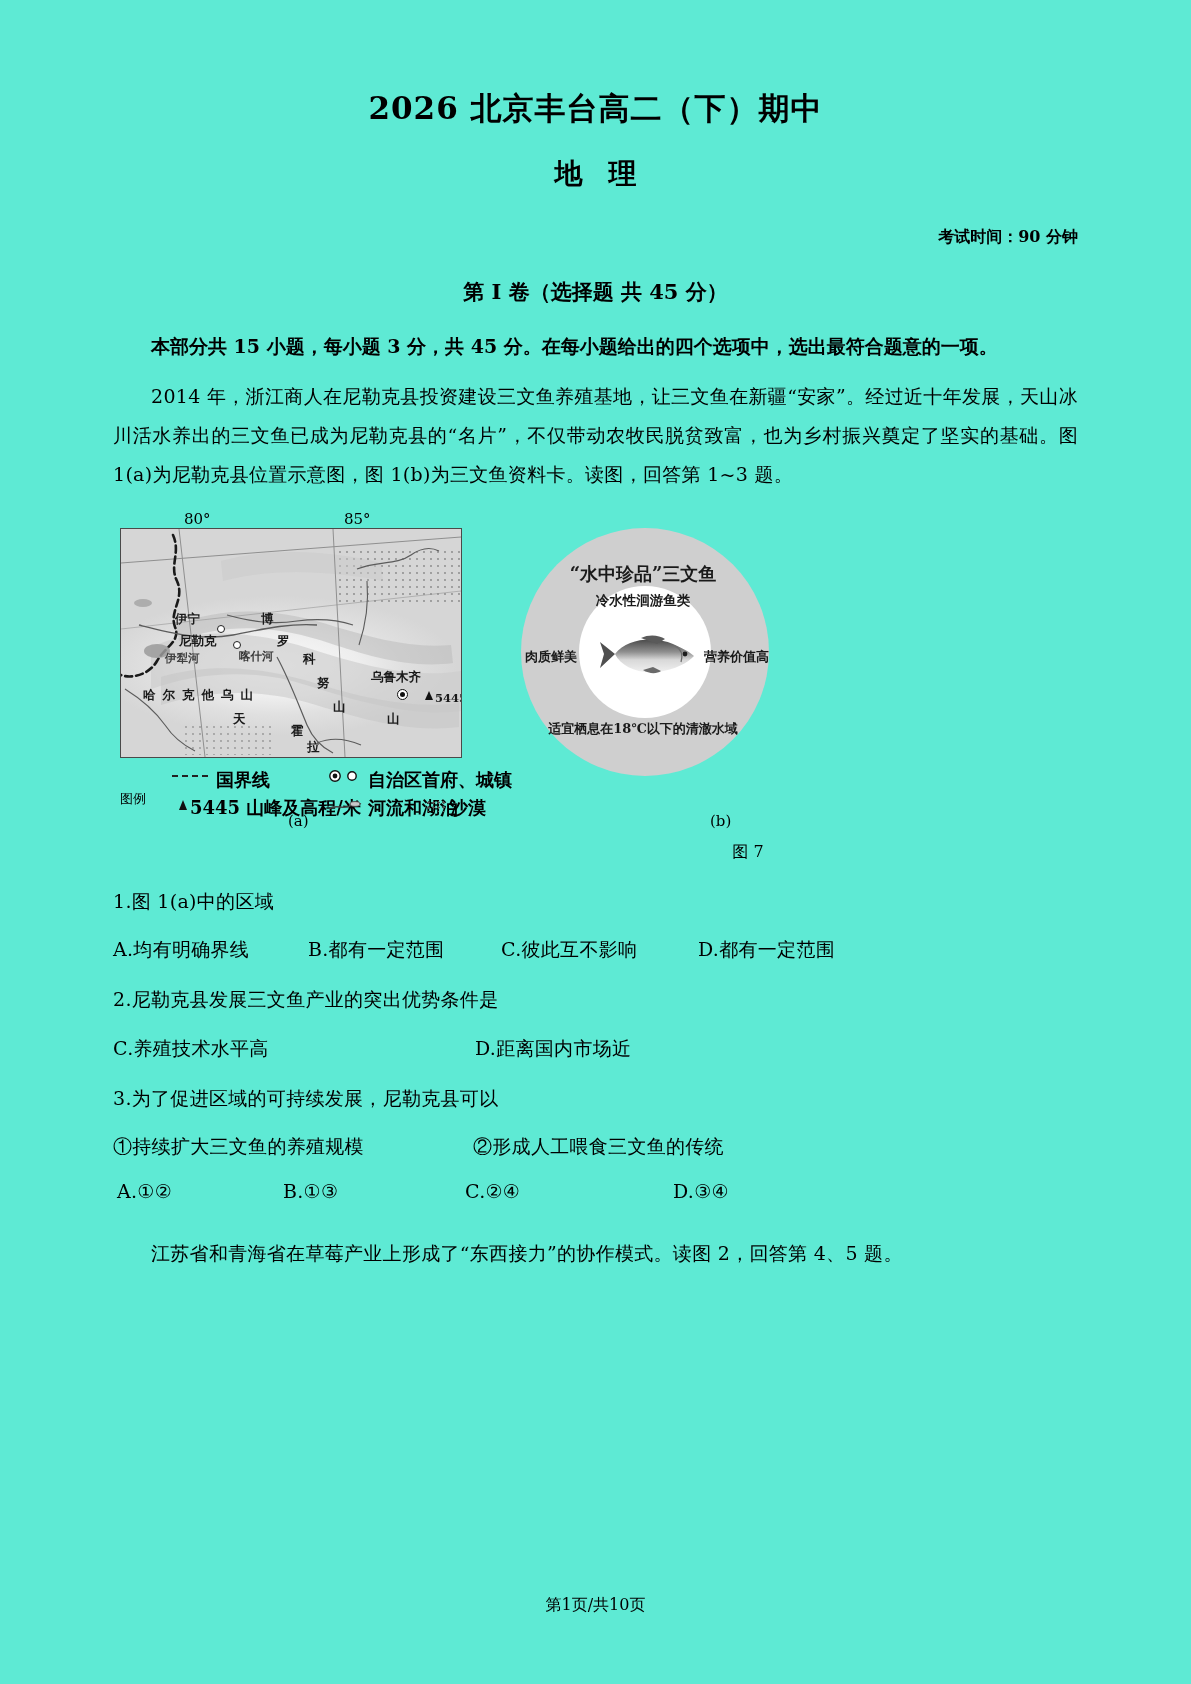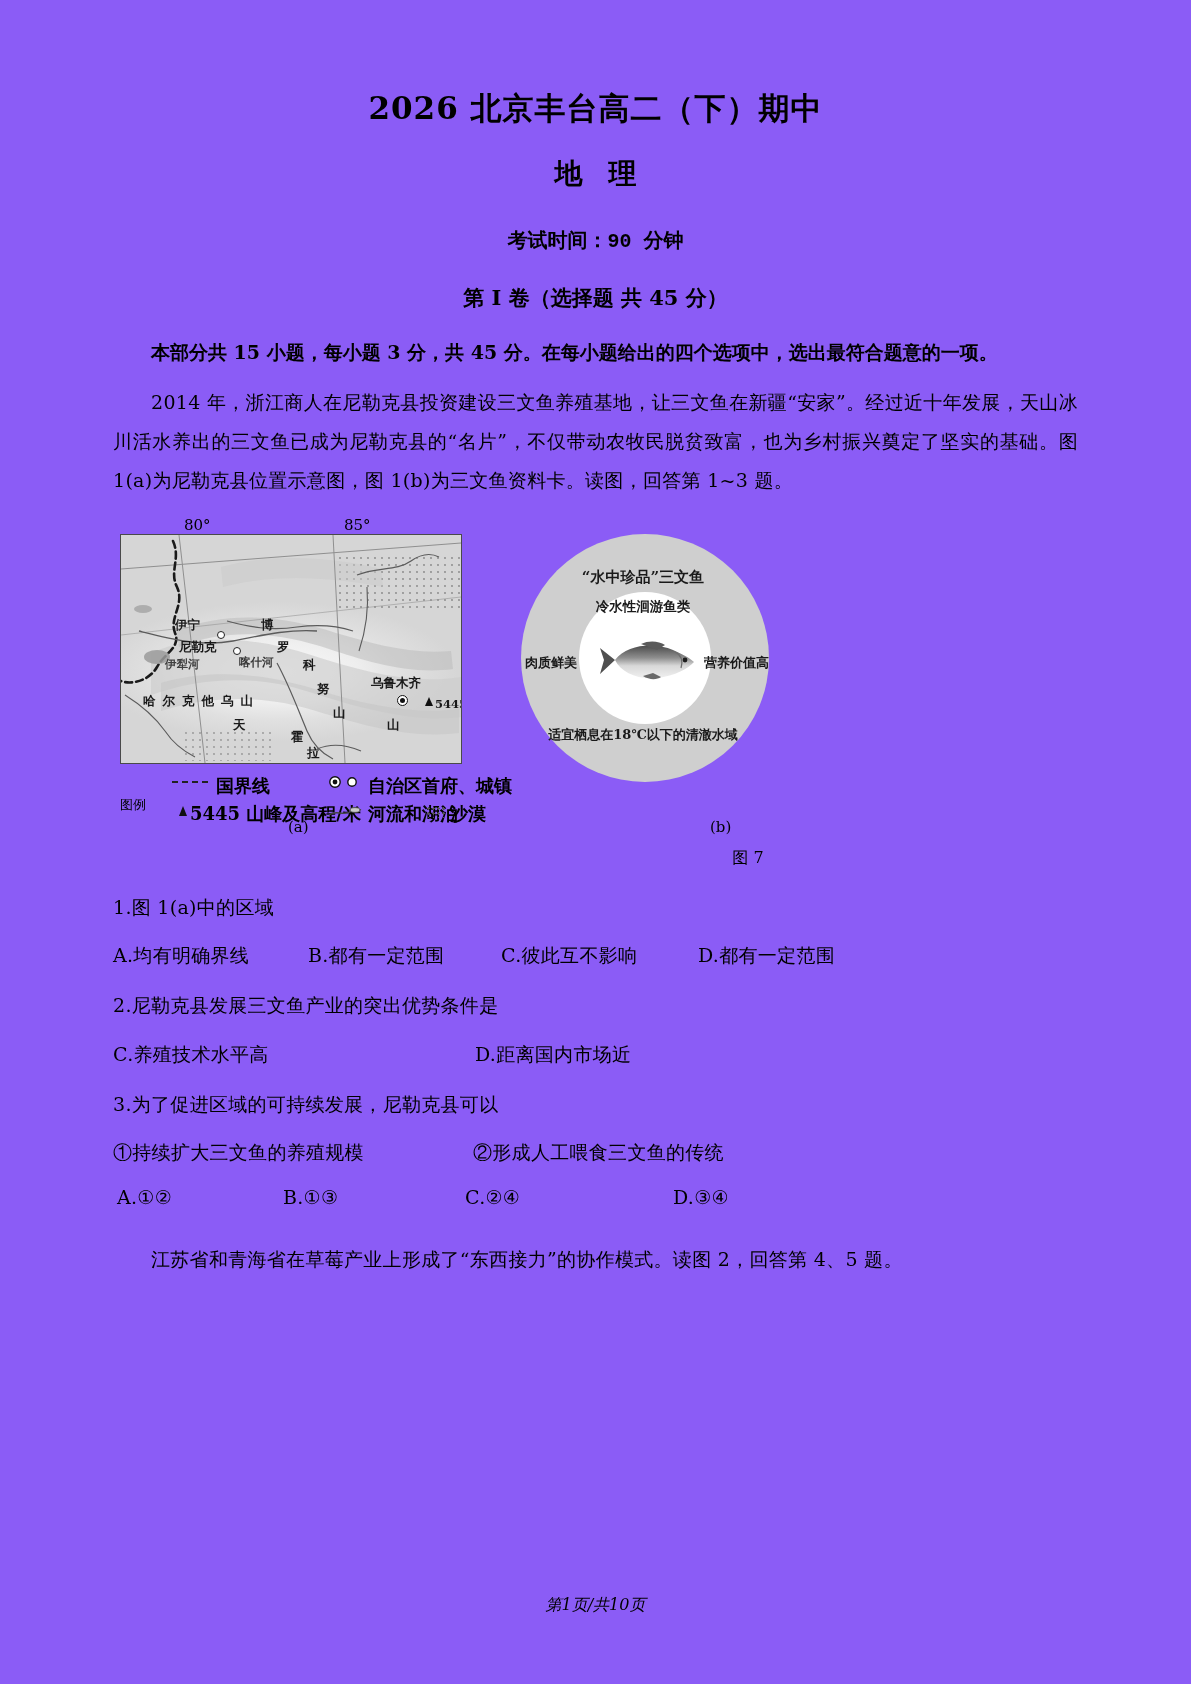--- a/index.html
+++ b/index.html
@@ -9,21 +9,21 @@
   }
   body {
     font-family: "DejaVu Serif", "Liberation Serif", serif;
     color: #000000;
   }
   .page {
     position: relative;
     width: 1191px;
     height: 1684px;
     margin: 0 auto;
-    background: #8b5cf6;
+    background: #5eead4;
     overflow: hidden;
   }
   .content {
     position: absolute;
     left: 113px;
     top: 0;
     width: 965px;
   }
 
   
@@ -37,25 +37,24 @@
   }
   .subject-title {
     text-align: center;
     font-size: 28px;
     font-weight: bold;
     letter-spacing: 26px;
     margin-top: 28px;
     text-indent: 26px;
   }
   .exam-time {
-    text-align: center;
-    font-size: 20px;
+    text-align: right;
+    font-size: 16px;
     font-weight: bold;
     margin-top: 34px;
-    font-family: Liberation Mono, monospace;
   }
   .section-title {
     text-align: center;
     font-size: 21px;
     font-weight: bold;
     margin-top: 30px;
   }
   .instruction {
     font-size: 19px;
     font-weight: bold;
@@ -199,21 +198,21 @@
     background: #ffffff;
   }
   .c-text {
     position: absolute;
     font-size: 13px;
     font-weight: bold;
     color: #1a1a1a;
     white-space: nowrap;
     font-family: "DejaVu Serif", "Liberation Serif", serif;
   }
-  .c-title { left: 50%; transform: translateX(-50%); top: 44px; font-size: 15px; }
+  .c-title { left: 50%; transform: translateX(-50%); top: 44px; font-size: 18px; }
   .c-sub   { left: 50%; transform: translateX(-50%); top: 74px; font-size: 13.5px; }
   .c-left  { left: 22px; top: 130px; }
   .c-right { right: 14px; top: 130px; }
   .c-bottom{ left: 50%; transform: translateX(-50%); top: 202px; font-size: 13px; }
   .fish-wrap {
     position: absolute;
     left: 94px; top: 112px;
     width: 100px; height: 48px;
   }
 
@@ -269,21 +268,20 @@
 
   
   .footer {
     position: absolute;
     left: 0;
     bottom: 68px;
     width: 100%;
     text-align: center;
     font-size: 16px;
     font-family: "DejaVu Serif", "Liberation Serif", serif;
-    font-style: italic;
   }
 </style>
 </head>
 <body>
 
 <div class="page">
   <div class="content">
 
     <div class="doc-title">2026 北京丰台高二（下）期中</div>
     <div class="subject-title">地理</div>

